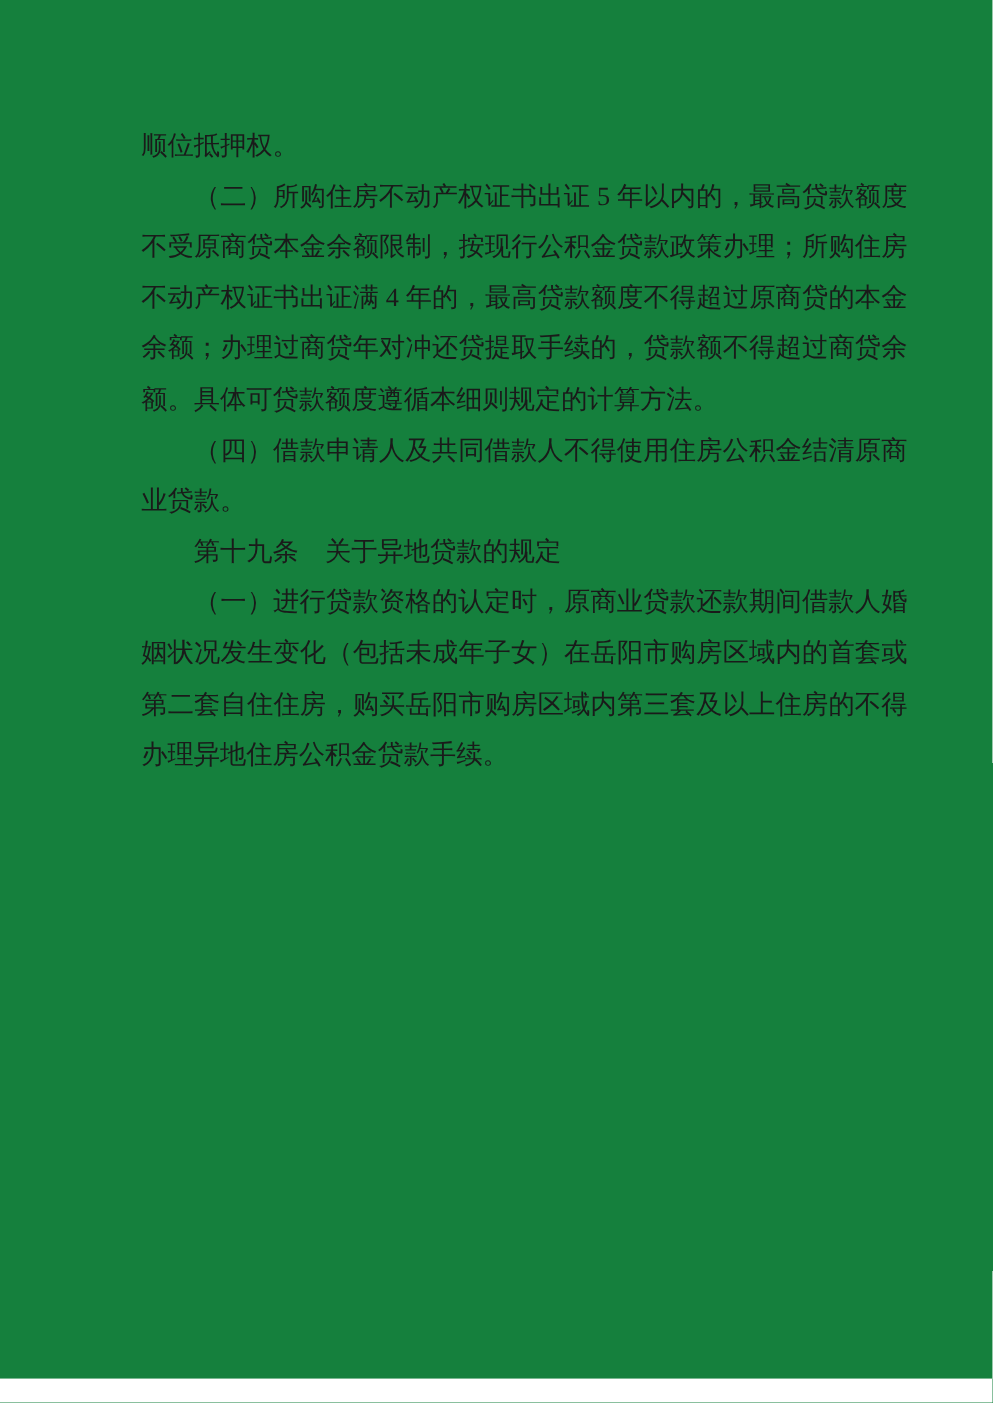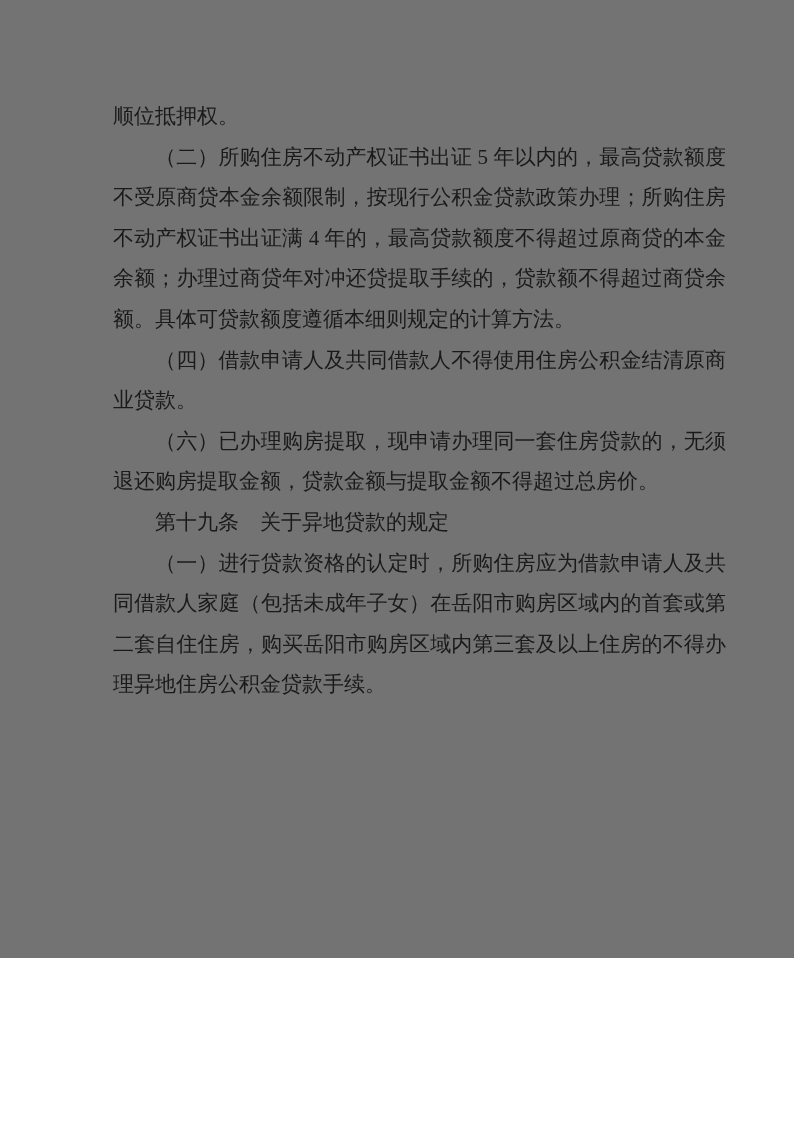--- a/index.html
+++ b/index.html
@@ -3,23 +3,23 @@
 <meta charset="utf-8">
 <style>
   html, body {
     margin: 0;
     padding: 0;
     background: #ffffff;
   }
   .page {
     position: relative;
     width: 794px;
-    height: 958px;
+    height: 1103px;
     margin: 0 auto;
-    background: #737373;
+    background: #15803d;
     box-sizing: border-box;
     padding: 96px 68px 0 113px;
     overflow: hidden;
     font-family: "Liberation Serif", "DejaVu Serif", serif;
     color: #1a1a1a;
   }
   .para {
     margin: 0;
     padding: 0;
     font-size: 21px;
@@ -42,19 +42,18 @@
 
 <div class="page">
   <p class="para continuation">顺位抵押权。</p>
 
   <p class="para">（二）所购住房不动产权证书出证 5 年以内的，最高贷款额度不受原商贷本金余额限制，按现行公积金贷款政策办理；所购住房不动产权证书出证满 4 年的，最高贷款额度不得超过原商贷的本金余额；办理过商贷年对冲还贷提取手续的，贷款额不得超过商贷余额。具体可贷款额度遵循本细则规定的计算方法。</p>
 
 
   <p class="para">（四）借款申请人及共同借款人不得使用住房公积金结清原商业贷款。</p>
 
 
-  <p class="para">（六）已办理购房提取，现申请办理同一套住房贷款的，无须退还购房提取金额，贷款金额与提取金额不得超过总房价。</p>
 
   <p class="para heading">第十九条　关于异地贷款的规定</p>
 
-  <p class="para">（一）进行贷款资格的认定时，所购住房应为借款申请人及共同借款人家庭（包括未成年子女）在岳阳市购房区域内的首套或第二套自住住房，购买岳阳市购房区域内第三套及以上住房的不得办理异地住房公积金贷款手续。</p>
+  <p class="para">（一）进行贷款资格的认定时，原商业贷款还款期间借款人婚姻状况发生变化（包括未成年子女）在岳阳市购房区域内的首套或第二套自住住房，购买岳阳市购房区域内第三套及以上住房的不得办理异地住房公积金贷款手续。</p>
 
 </div>
 
 </body></html>

